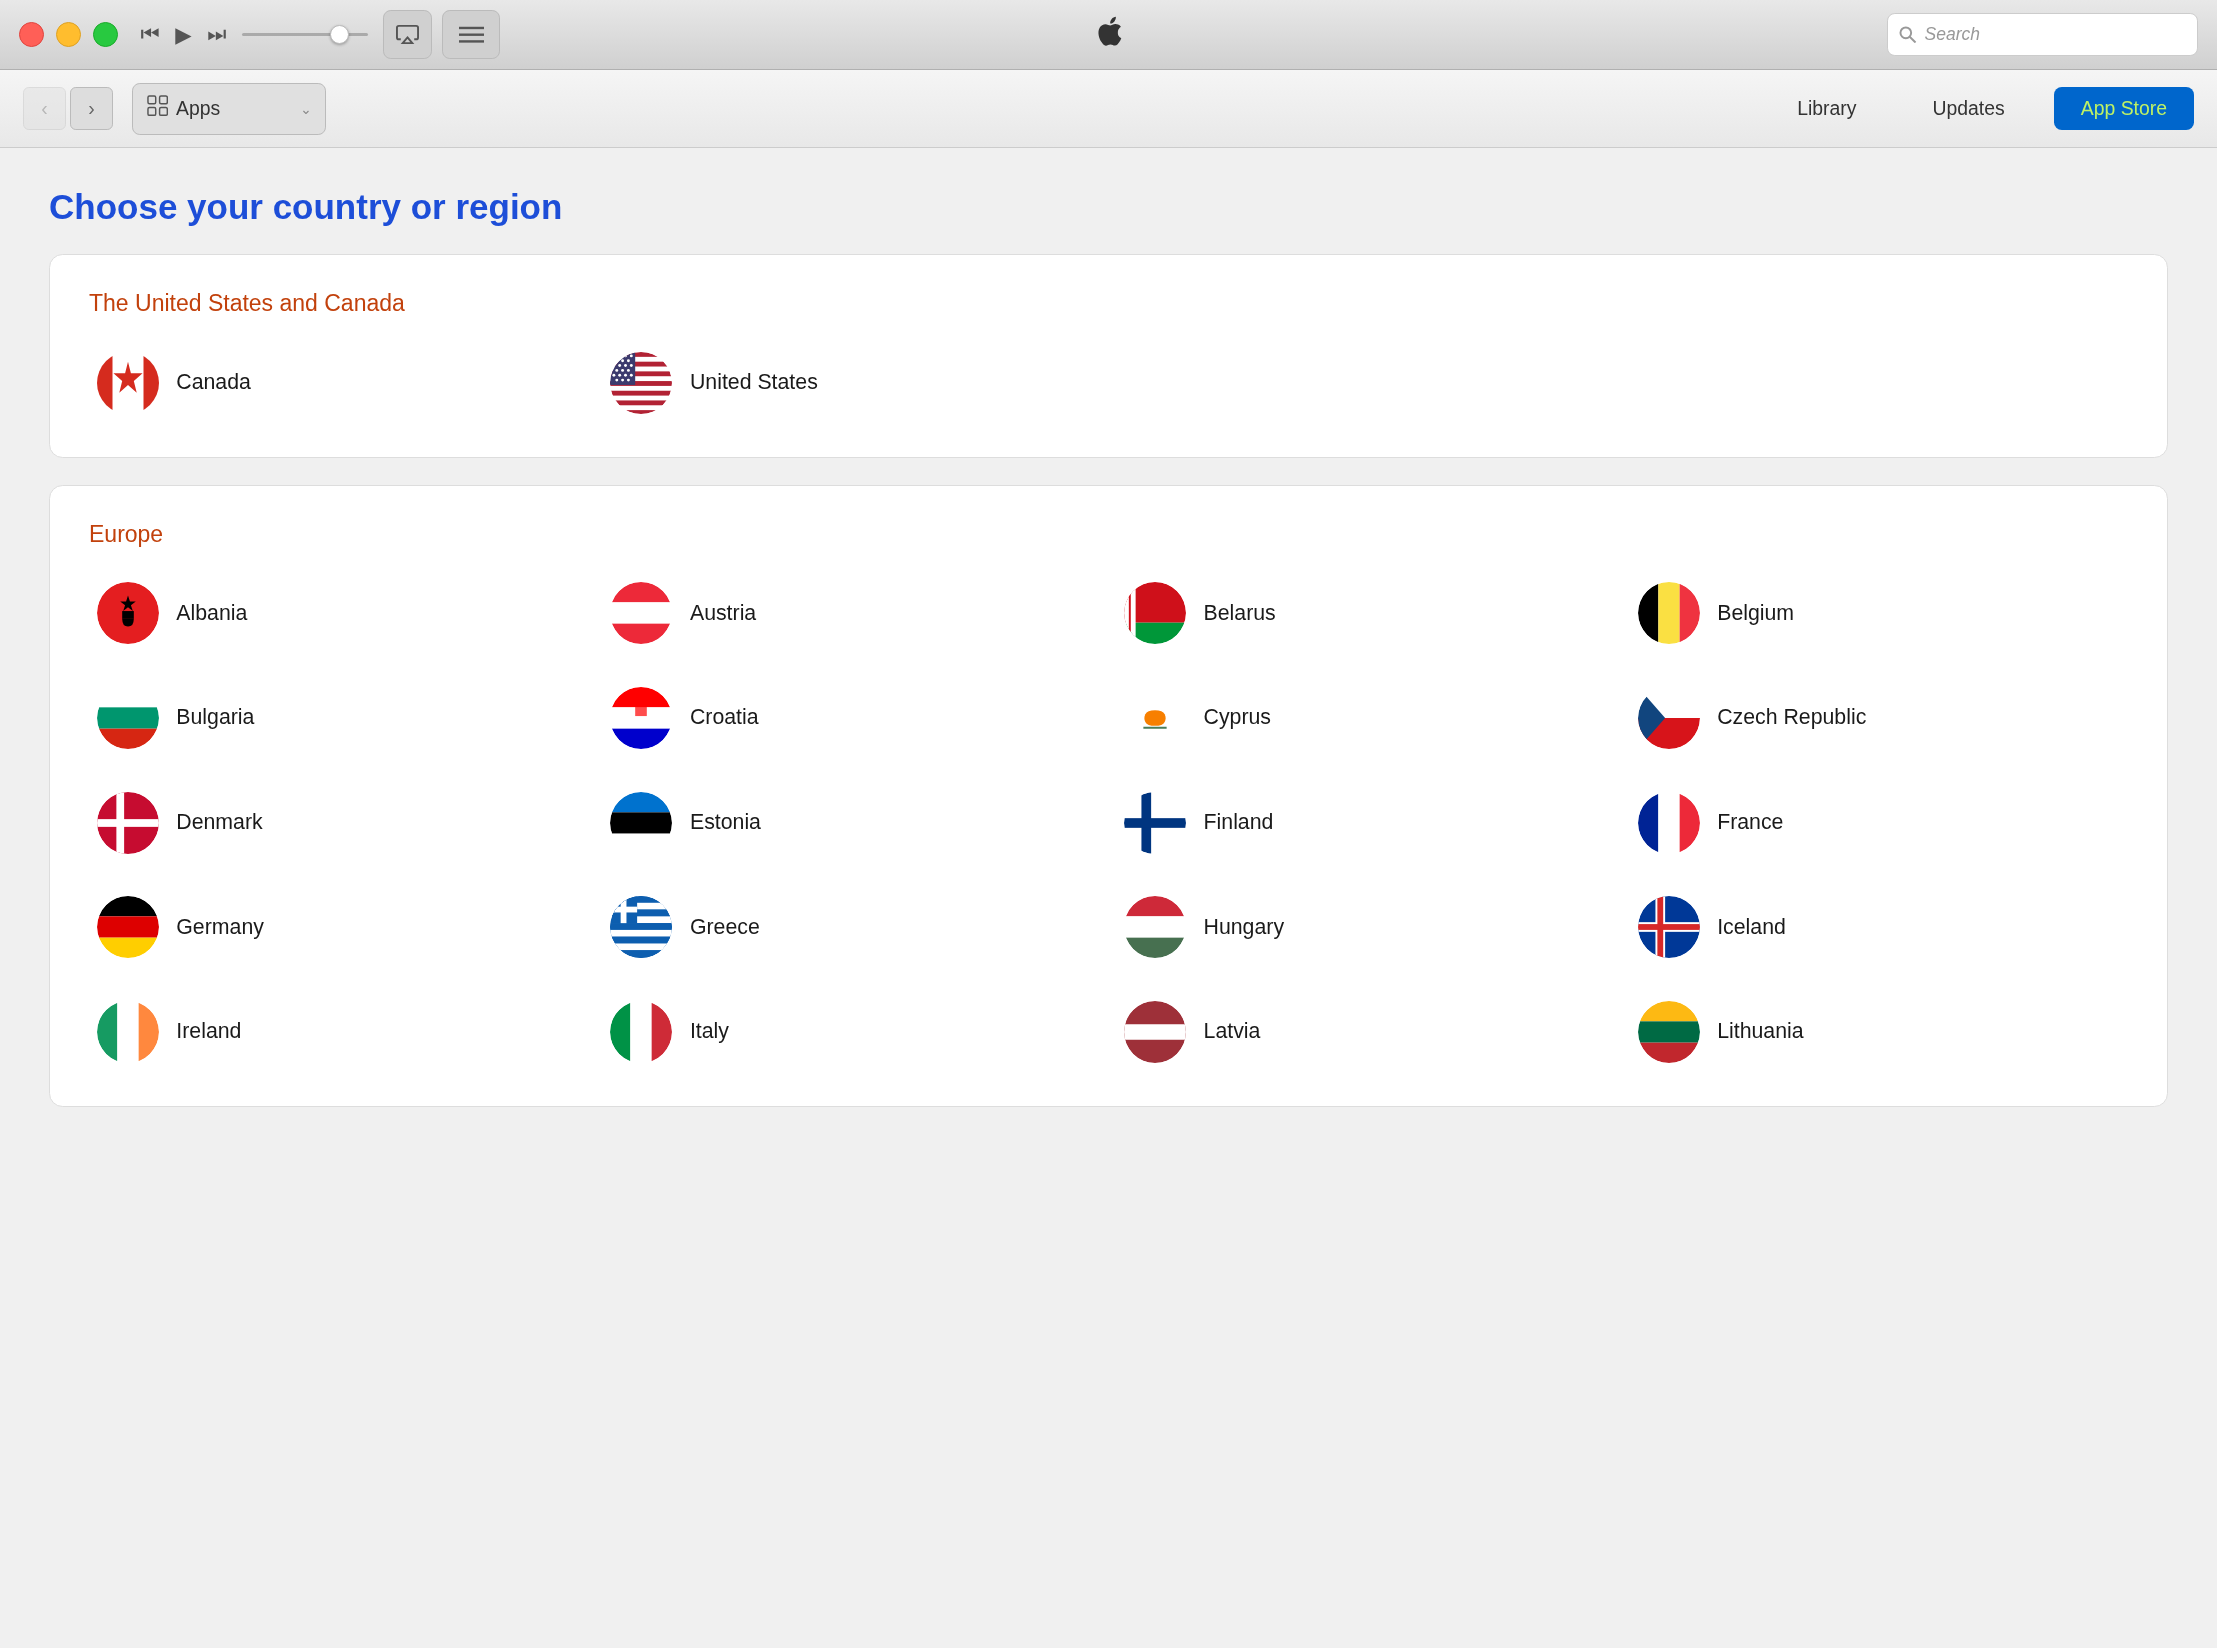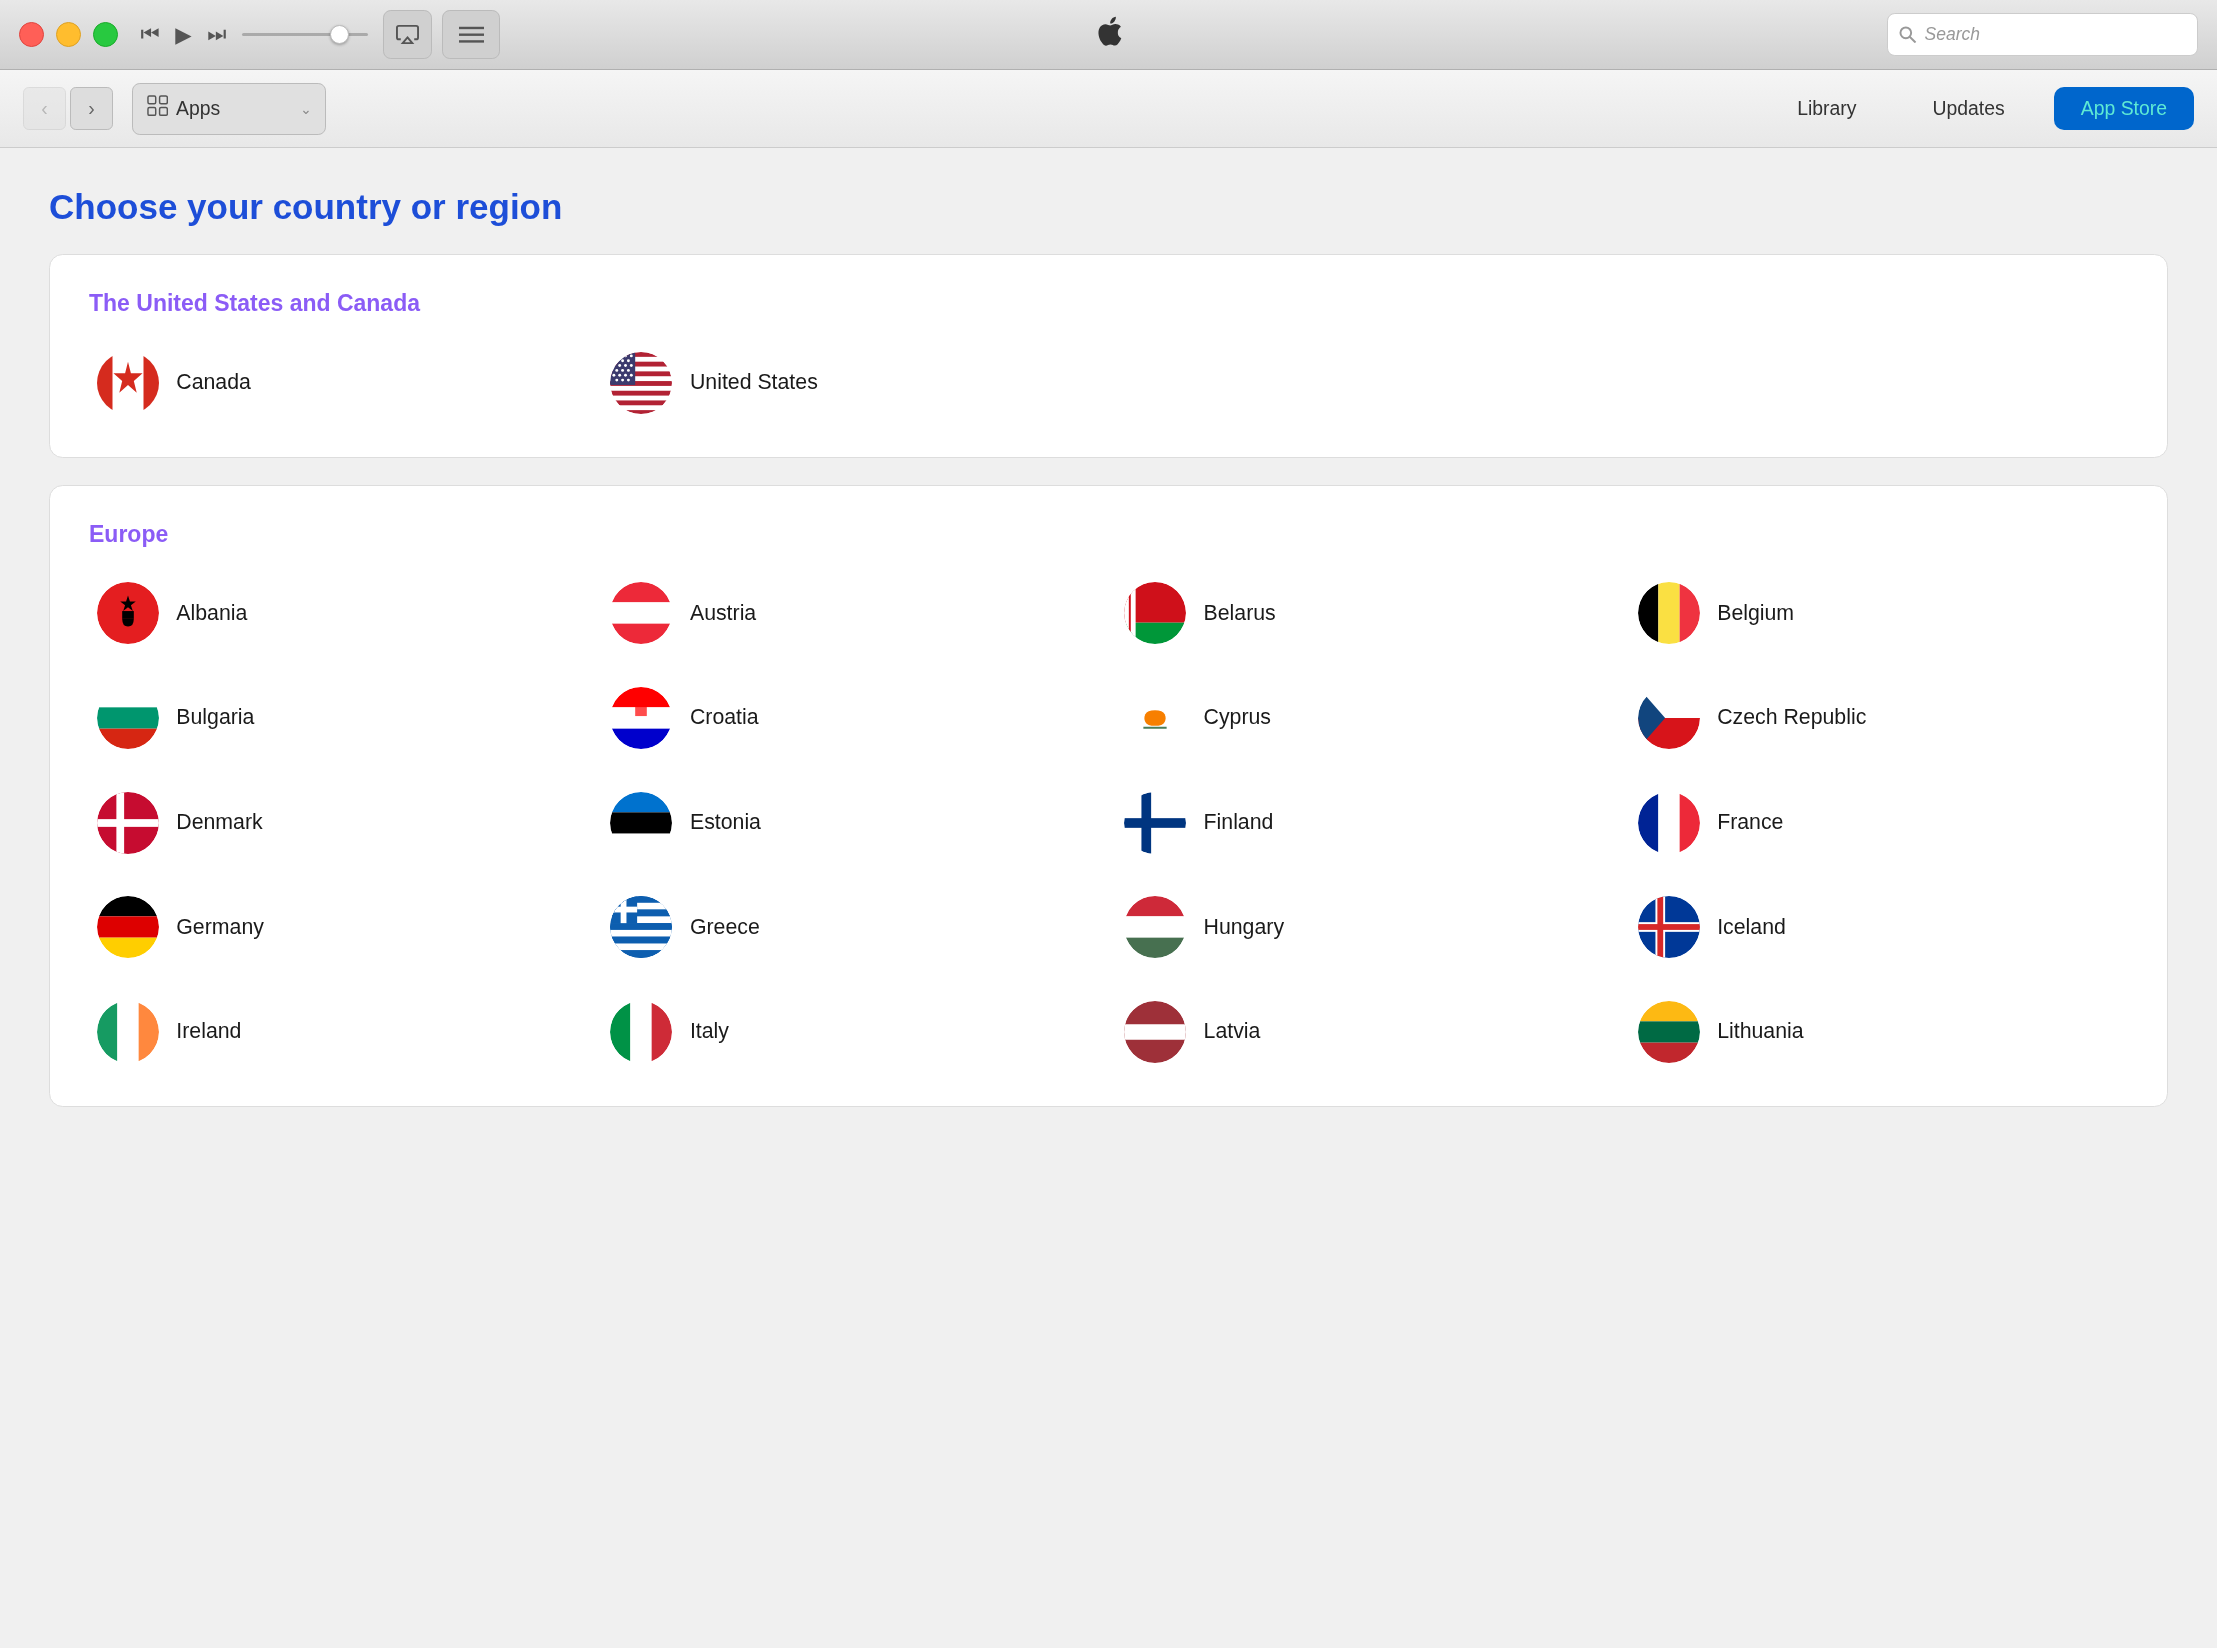--- a/index.html
+++ b/index.html
@@ -149,22 +149,21 @@
     }
     .tab {
       padding: 9.7px 27px;
       border-radius: 7.8px;
       font-size: 19.4px;
       cursor: pointer;
       color: #333;
     }
     .tab.active {
       background: #0066cc;
-      color: #5eead4;
-      border-radius: 10px;
+      color: #bef264;
     }
 
     
     .main-content {
       background: #f0f0f0;
       padding: 39px 49px;
       min-height: calc(1649px - 147px);
     }
     .page-title {
       font-size: 35px;
@@ -176,22 +175,22 @@
     
     .section-card {
       background: white;
       border: 1px solid #ddd;
       border-radius: 13.6px;
       padding: 35px 39px;
       margin-bottom: 27px;
     }
     .section-heading {
       font-size: 23px;
-      font-weight: 700;
-      color: #8b5cf6;
+      font-weight: 400;
+      color: #c2410c;
       margin-bottom: 27px;
     }
     .country-grid {
       display: grid;
       grid-template-columns: repeat(4, 1fr);
       gap: 27px 15.5px;
     }
     .country-item {
       display: flex;
       align-items: center;

